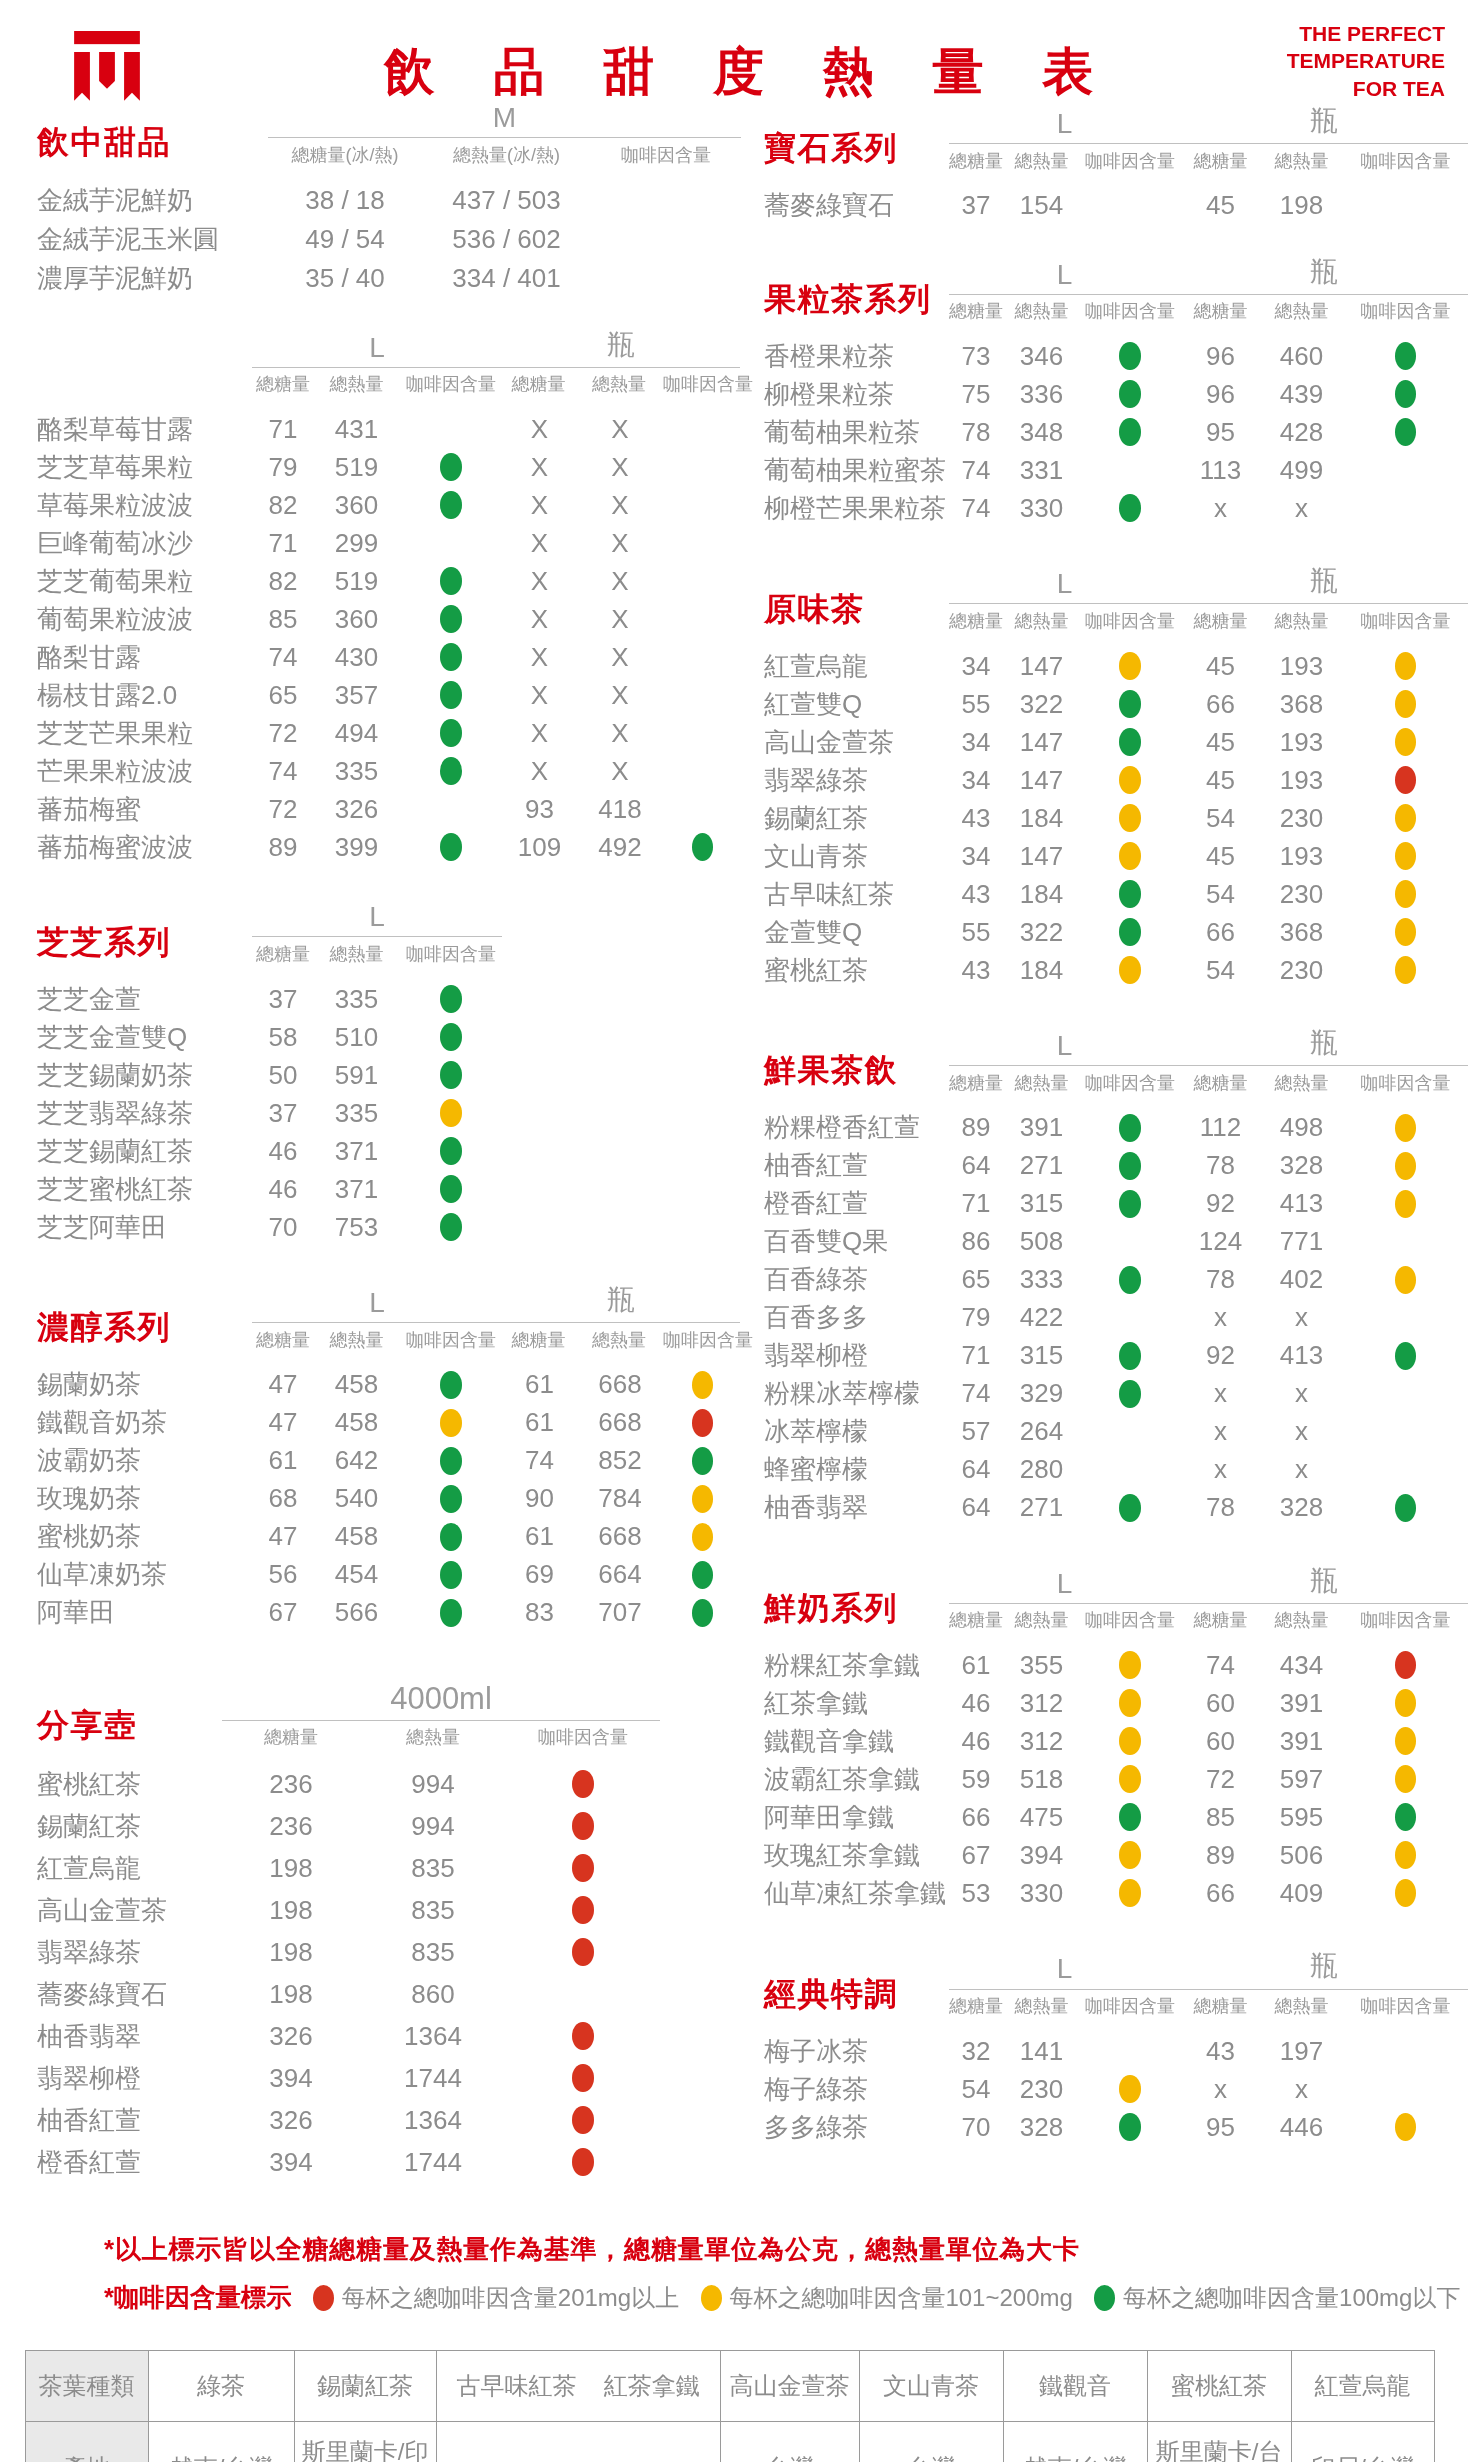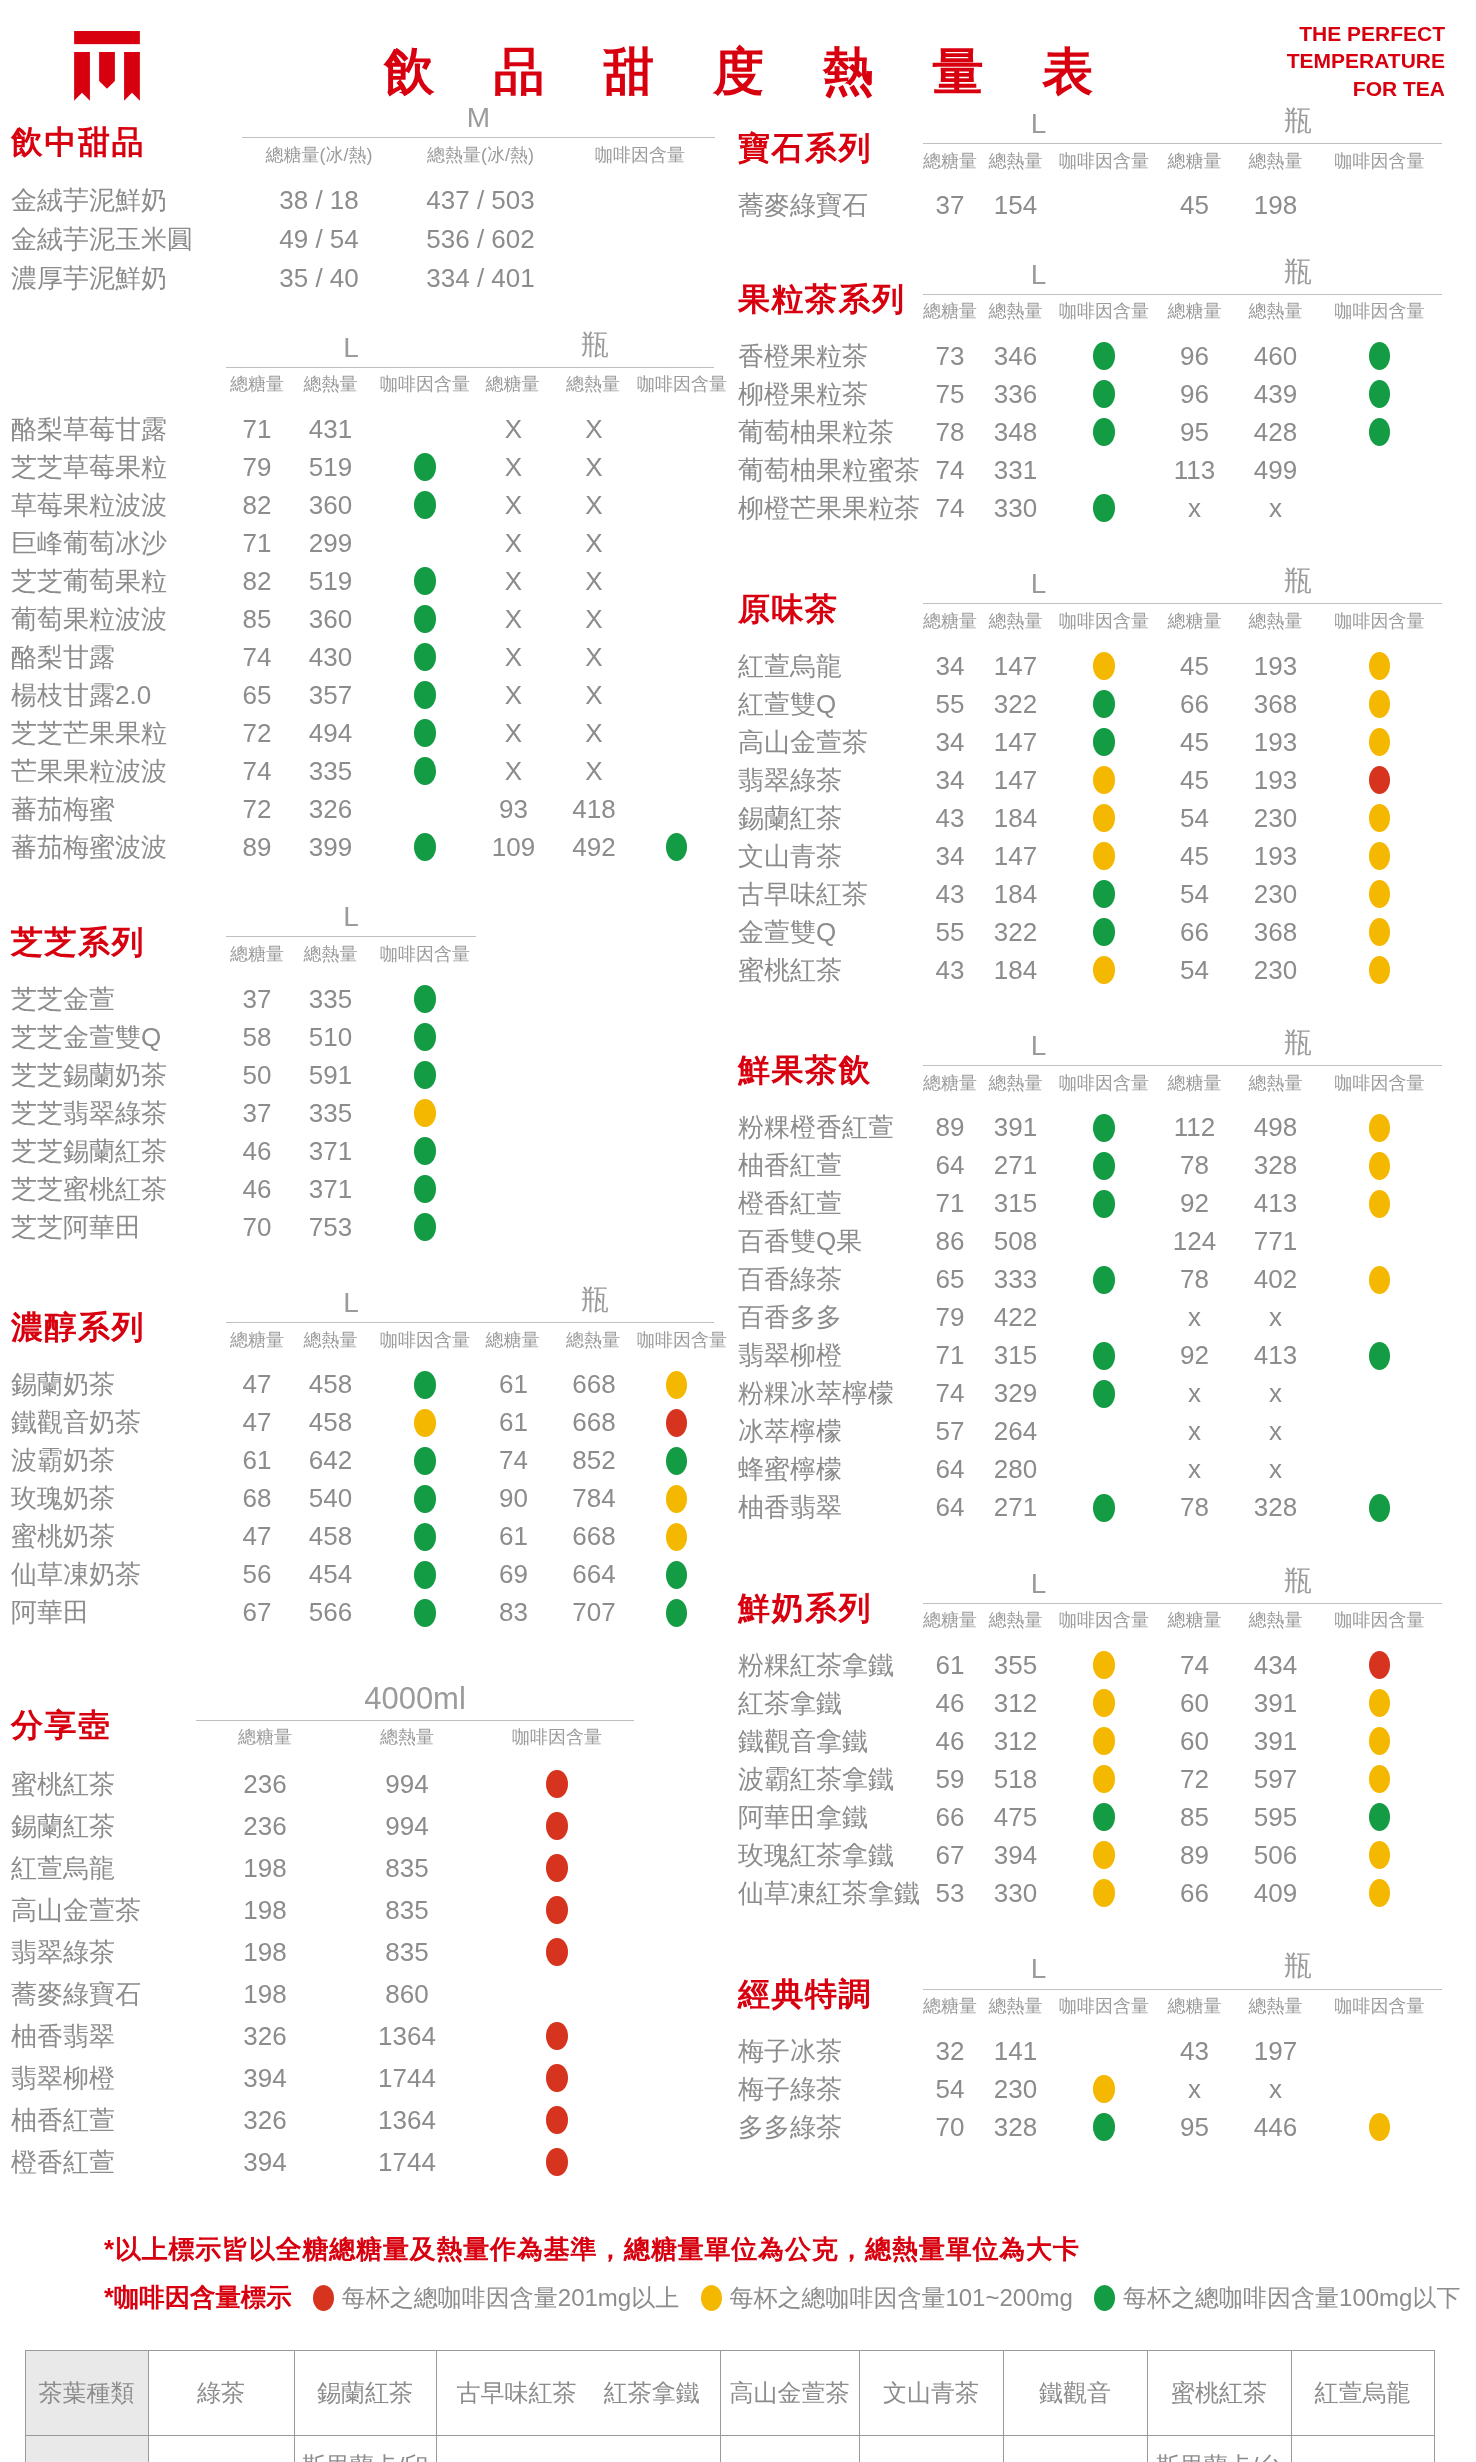--- a/index.html
+++ b/index.html
@@ -20,21 +20,21 @@
     position:absolute; left:0; right:0; top:38px; text-align:center;
     font-family:"Liberation Serif","DejaVu Serif",serif;
     font-size:51px; font-weight:bold; color:var(--brand);
     letter-spacing:23px; text-indent:23px;
   }
   .tagline {
     position:absolute; right:32px; top:20px; text-align:right;
     color:var(--brand); font-size:21px; font-weight:bold; line-height:1.3;
   }
   
-  .columns { display:flex; gap:23px; padding:0 11px; align-items:flex-start; }
+  .columns { display:flex; gap:23px; padding:0 37px; align-items:flex-start; }
   .colL, .colR { width:704px; }
   .sec { margin-top:28px; }
   .sec:first-child { margin-top:0; }
   .sec-share { margin-top:49px; }
   .mt-lg { margin-top:35px; }
   
   .shead { display:flex; align-items:flex-end; }
   .stitle {
     font-family:"Liberation Serif","DejaVu Serif",serif;
     font-size:32px; font-weight:bold; color:var(--brand);
@@ -72,21 +72,21 @@
   .note1 { color:var(--brand); font-size:26px; font-weight:bold; letter-spacing:0.8px; }
   .legendline { display:flex; align-items:center; margin-top:14px; gap:21.5px; }
   .legendlabel { color:var(--brand); font-size:25.4px; font-weight:bold; white-space:nowrap; }
   .legenditem { display:flex; align-items:center; gap:7.7px; font-size:24px; color:#8c8c8c; white-space:nowrap; }
   .ldot { display:inline-block; width:21px; height:26px; border-radius:50%; }
   
   .teatable { border-collapse:collapse; margin:35px 0 0 24.6px; table-layout:fixed; }
   .teatable td { border:1.5px solid #9a9a9a; text-align:center; vertical-align:middle;
     font-size:24px; color:#8c8c8c; padding:4.6px 6.2px; }
   .teatable .lab { background:#e9e9e9; }
-  .teatable tr:first-child td { height:85px; }
+  .teatable tr:first-child td { height:71px; }
   .teatable tr:last-child td { height:92px; }
   .pair { display:flex; justify-content:space-around; align-items:center; }
 </style>
 </head>
 <body>
 
 <div class="pagehead">
   <svg class="logo" width="66" height="71" viewBox="0 0 100 108">
     <g fill="#d8000f">
       <rect x="0" y="0" width="100" height="20"></rect>

